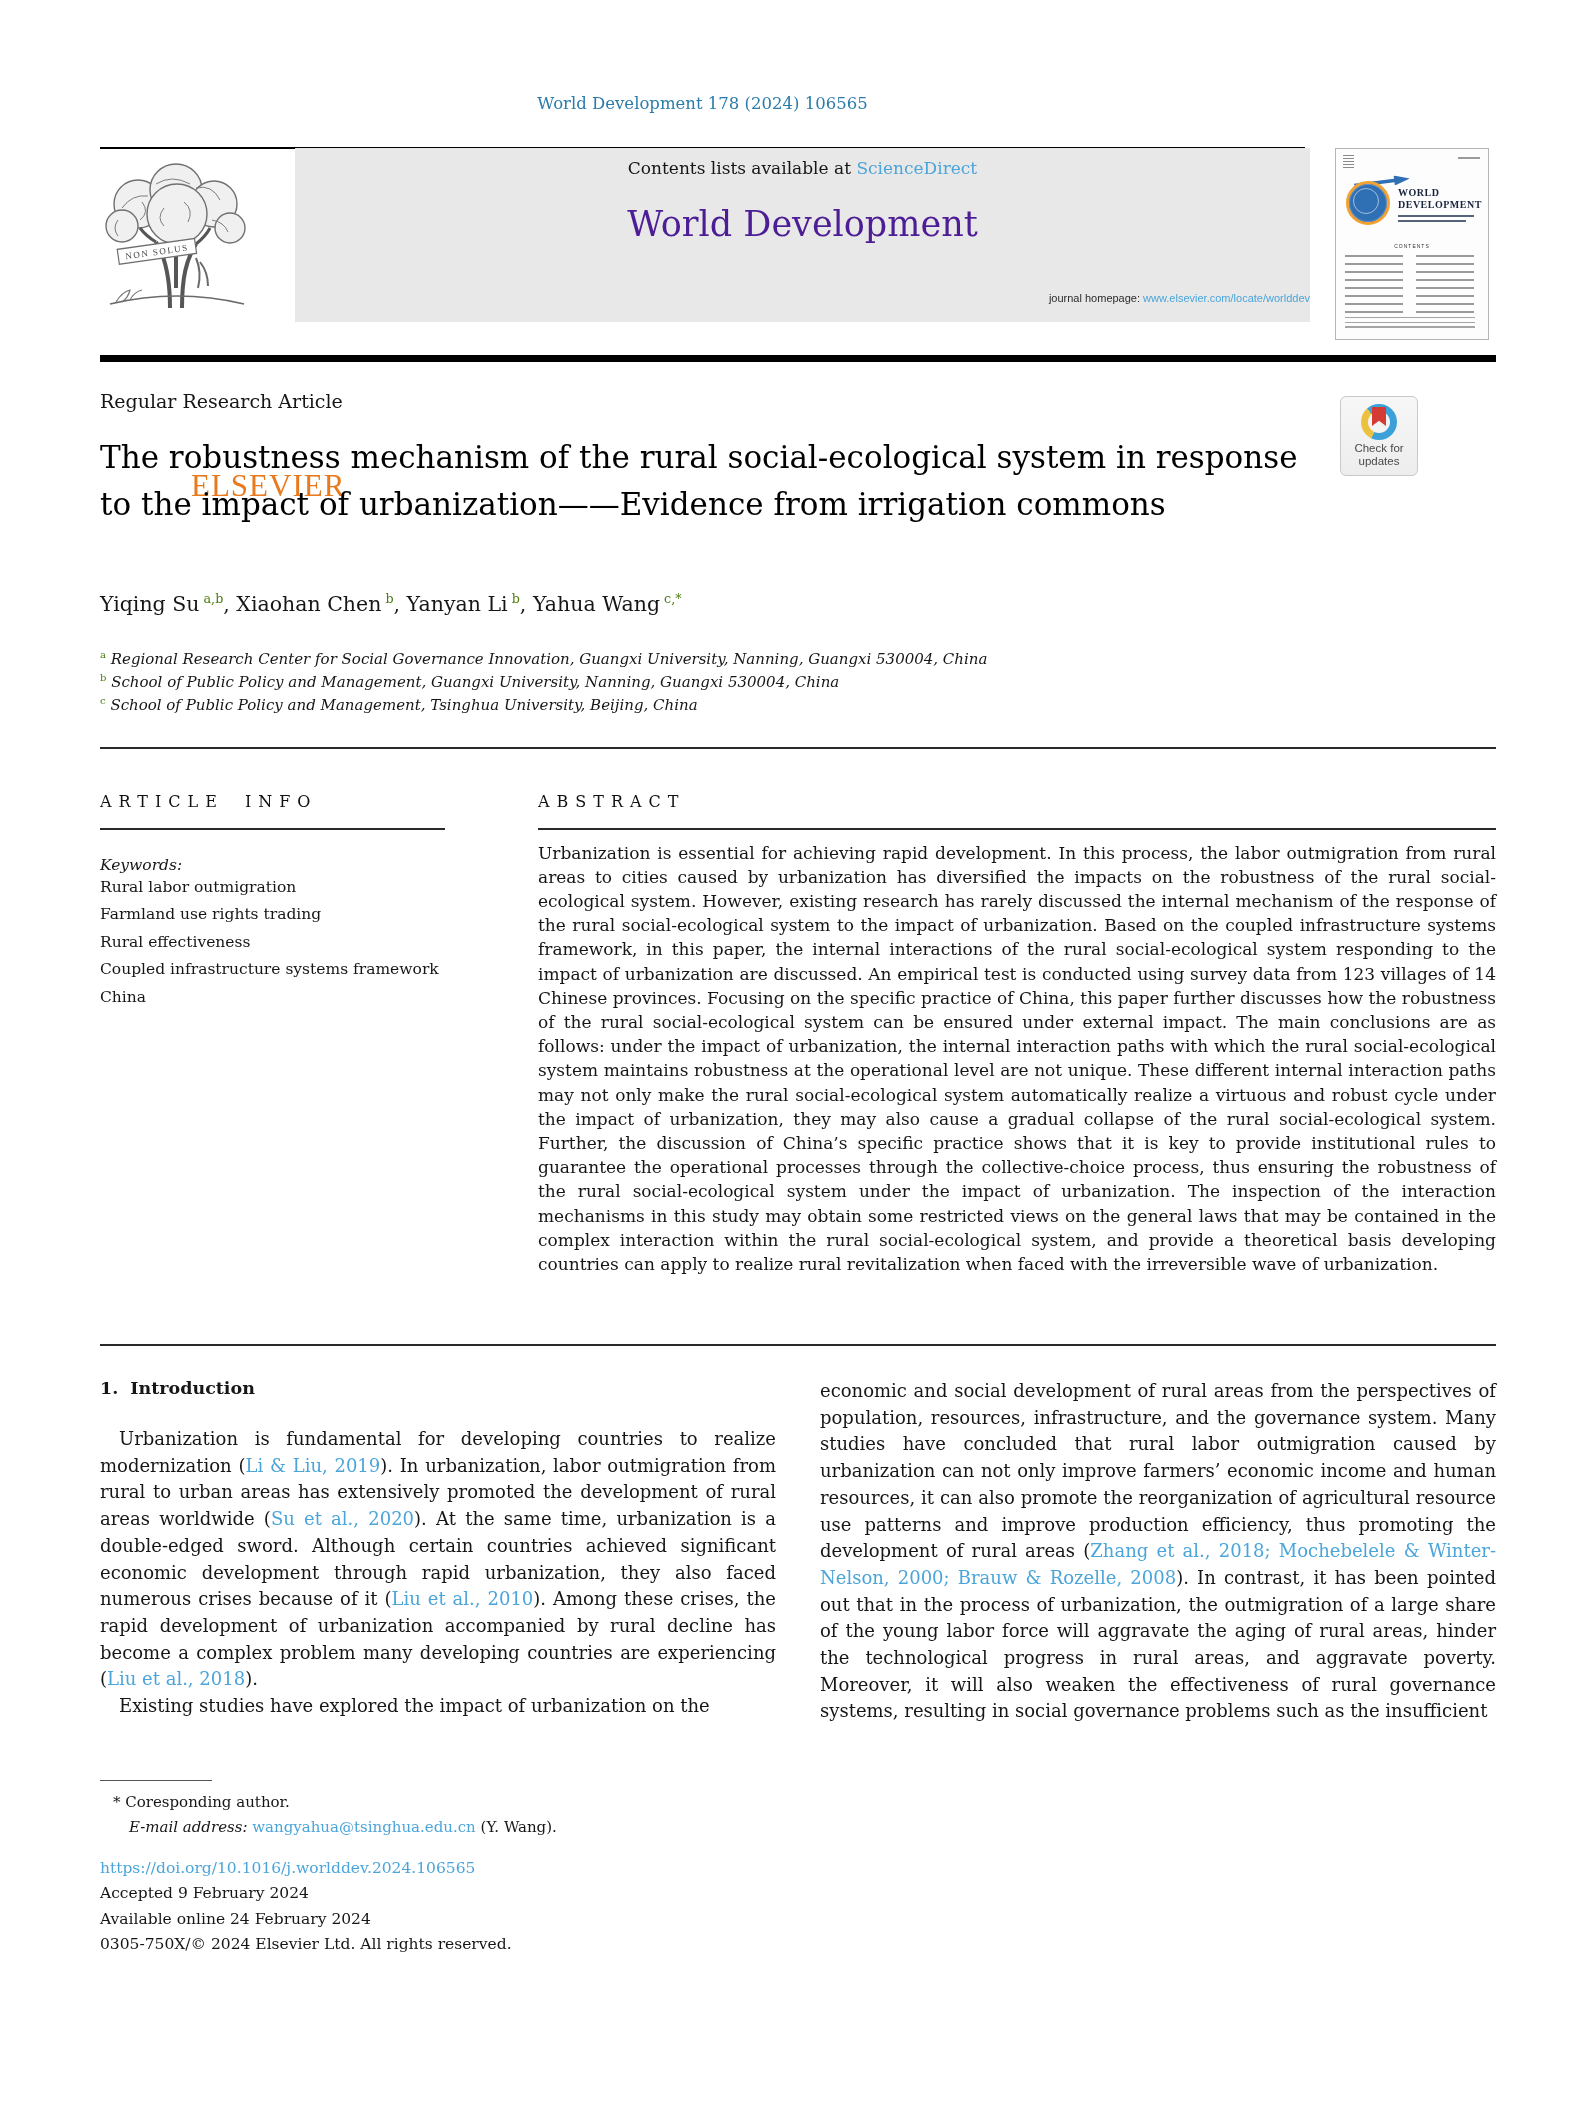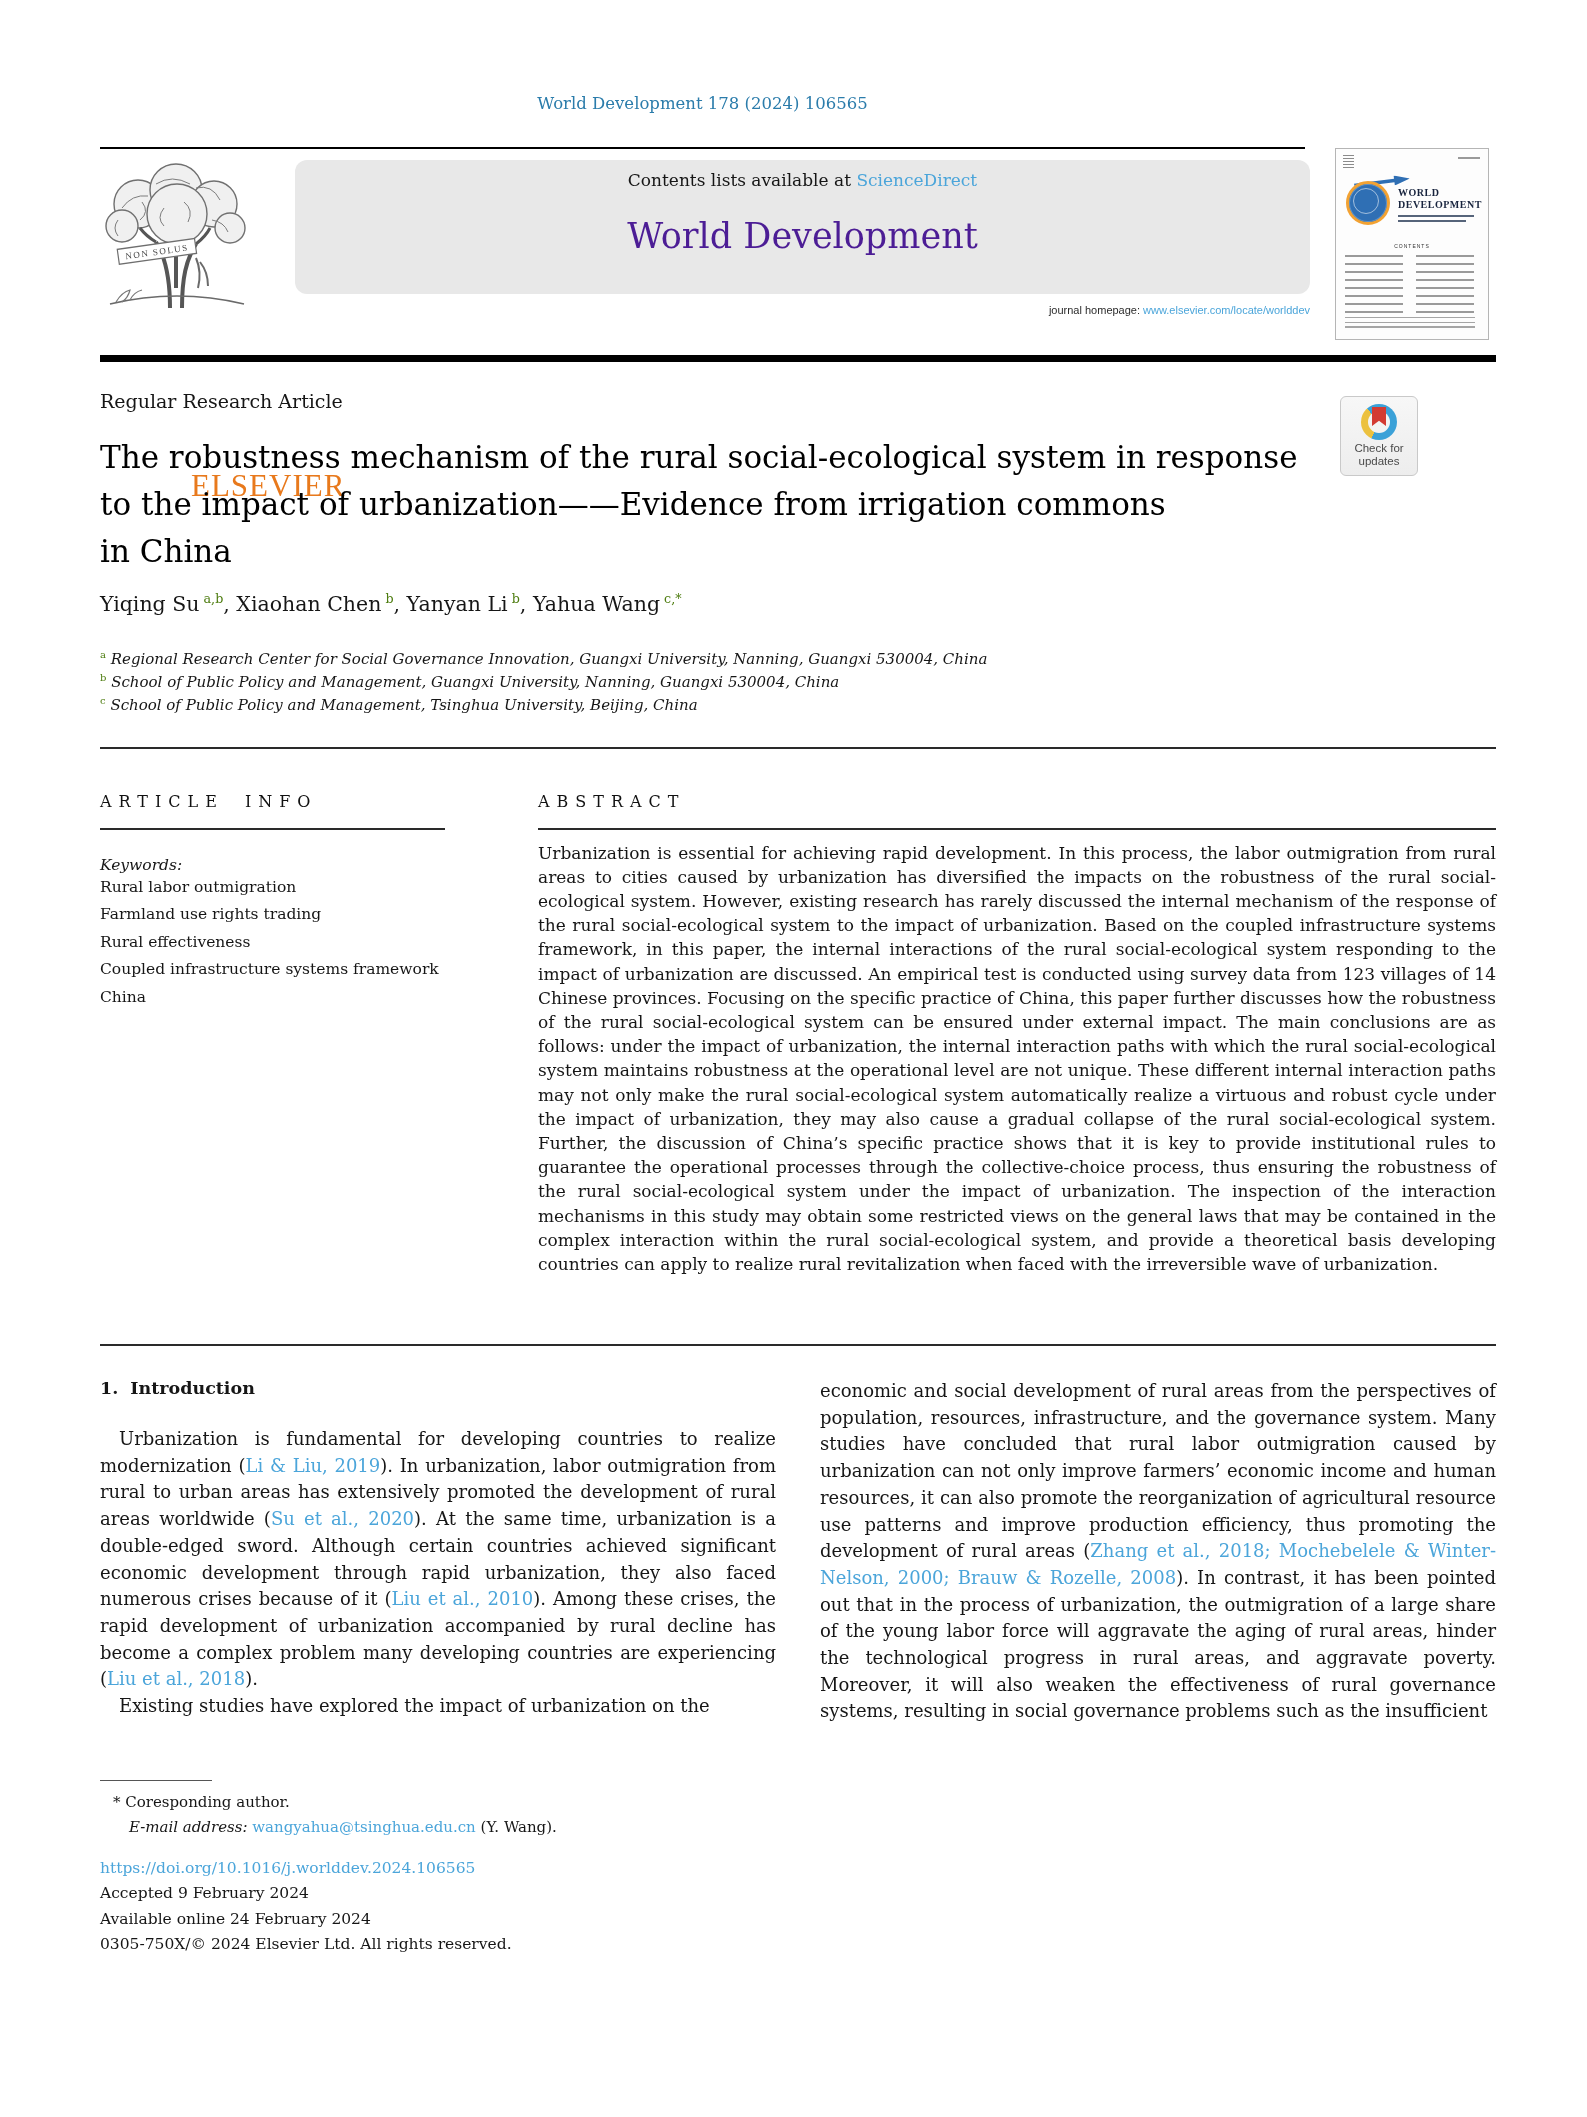--- a/index.html
+++ b/index.html
@@ -12,21 +12,21 @@
 
   
   .citation{position:absolute;top:94px;left:100px;width:1205px;text-align:center;
             font-size:16.5px;color:#2b7cab;}
   .rule-top{position:absolute;left:100px;top:147px;width:1205px;height:2px;background:#000;}
 
   
   .elsevier-logo{position:absolute;left:92px;top:162px;width:170px;height:180px;}
   .elsevier-wordmark{position:absolute;left:99px;top:306px;font-size:31px;letter-spacing:1px;
                      color:#e8791c;font-family:"Liberation Serif",serif;}
-  .band{position:absolute;left:295px;top:160px;width:1015px;height:134px;background:#e8e8e8;border-radius:12px;}
+  .band{position:absolute;left:295px;top:148px;width:1015px;height:174px;background:#e8e8e8;}
   .band-contents{position:absolute;top:10px;left:0;width:100%;text-align:center;font-size:17px;}
   .band-journal{position:absolute;top:56px;left:0;width:100%;text-align:center;font-size:35px;color:#4c1d95;}
   .band-homepage{position:absolute;top:144px;left:0;width:100%;text-align:right;font-size:11px;
                  font-family:"Liberation Sans",sans-serif;color:#2b2b2b;}
 
   
   .cover{position:absolute;left:1335px;top:148px;width:152px;height:190px;background:#fdfdfd;
          border:1px solid #b5b5b5;overflow:hidden;}
   .cover-minitree{position:absolute;left:7px;top:6px;width:11px;height:13px;
       background:repeating-linear-gradient(#8b8b8b 0 1.5px,transparent 1.5px 3px);}
@@ -164,21 +164,20 @@
     </div>
     <div class="badge-text">
       <div>Check for</div>
       <div>updates</div>
     </div>
   </div>
 
   <div class="title-block">
       <div class="title-line">The robustness mechanism of the rural social-ecological system in response</div>
       <div class="title-line">to the impact of urbanization——Evidence from irrigation commons</div>
-      <div class="title-line">in China</div>
     </div>
   <div class="authors"><span>Yiqing Su</span><sup class="sup-link link"> a,b</sup><span>, Xiaohan Chen</span><sup class="sup-link link"> b</sup><span>, Yanyan Li</span><sup class="sup-link link"> b</sup><span>, Yahua Wang</span><sup class="sup-link link"> c,*</sup></div>
   <div class="affils">
       <p class="affil-line"><sup class="sup-link">a</sup><span> Regional Research Center for Social Governance Innovation, Guangxi University, Nanning, Guangxi 530004, China</span></p>
       <p class="affil-line"><sup class="sup-link">b</sup><span> School of Public Policy and Management, Guangxi University, Nanning, Guangxi 530004, China</span></p>
       <p class="affil-line"><sup class="sup-link">c</sup><span> School of Public Policy and Management, Tsinghua University, Beijing, China</span></p>
     </div>
 
   <div class="rule-mid" style="top:747px;width:1396px;"></div>
 

